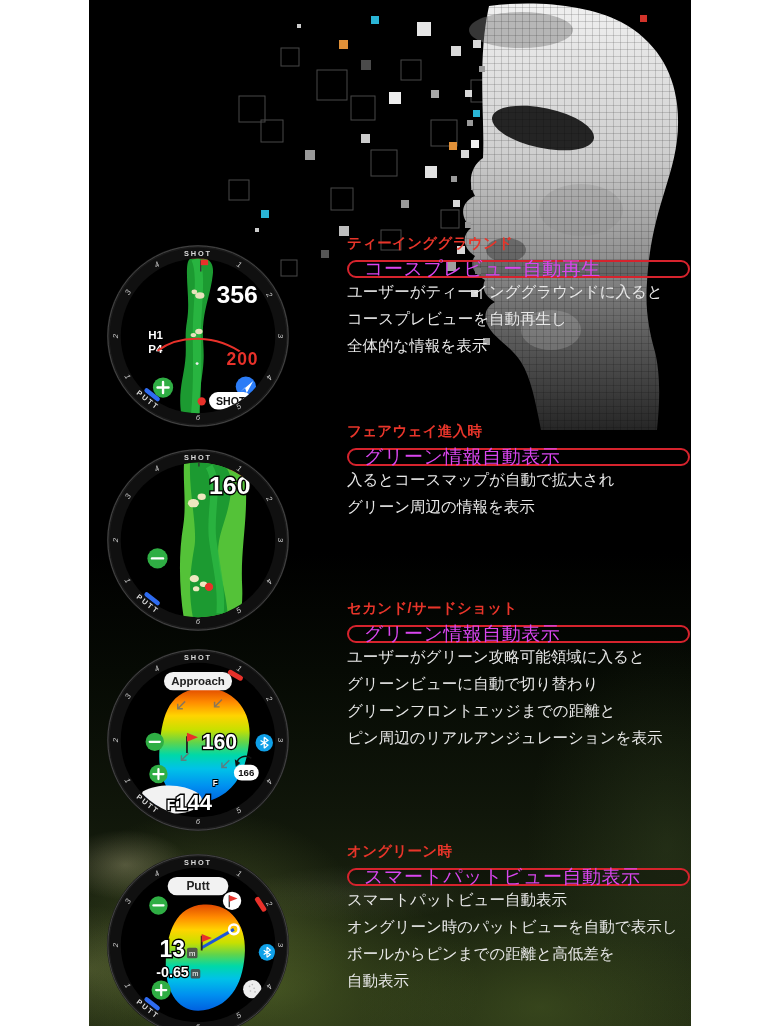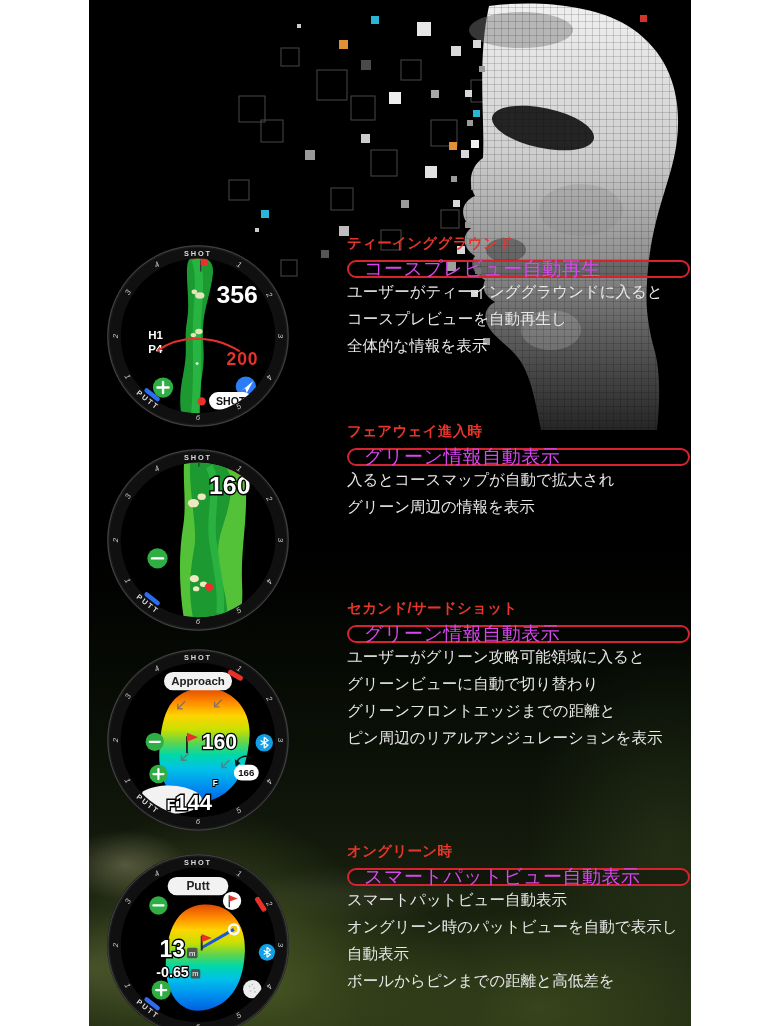--- a/index.html
+++ b/index.html
@@ -461,19 +461,19 @@
           <text x="100" y="40.5" text-anchor="middle" font-size="13" font-weight="700" fill="#222">Putt</text>
         </g>
       </g>
     </svg>
     <div class="feature" style="top:842px">
       <div class="tag">オングリーン時</div>
       <div class="pill">スマートパットビュー自動表示</div>
       <div class="feature-body">
           <div class="body-line">スマートパットビュー自動表示</div>
           <div class="body-line">オングリーン時のパットビューを自動で表示し</div>
+          <div class="body-line">ボールからピンまでの距離と高低差を</div>
           <div class="body-line">自動表示</div>
-          <div class="body-line">ボールからピンまでの距離と高低差を</div>
         </div>
     </div>
 
   </div>
 </div>
 
 </body></html>

